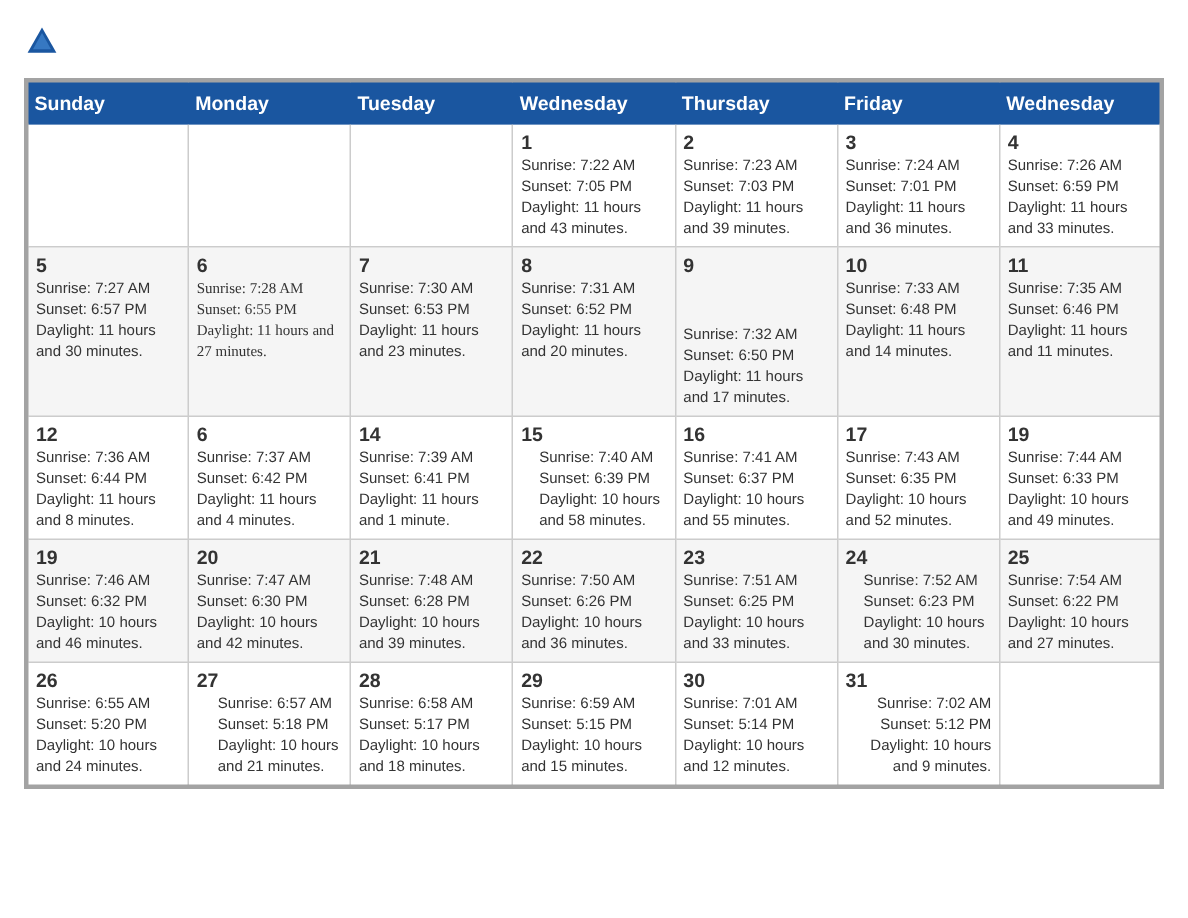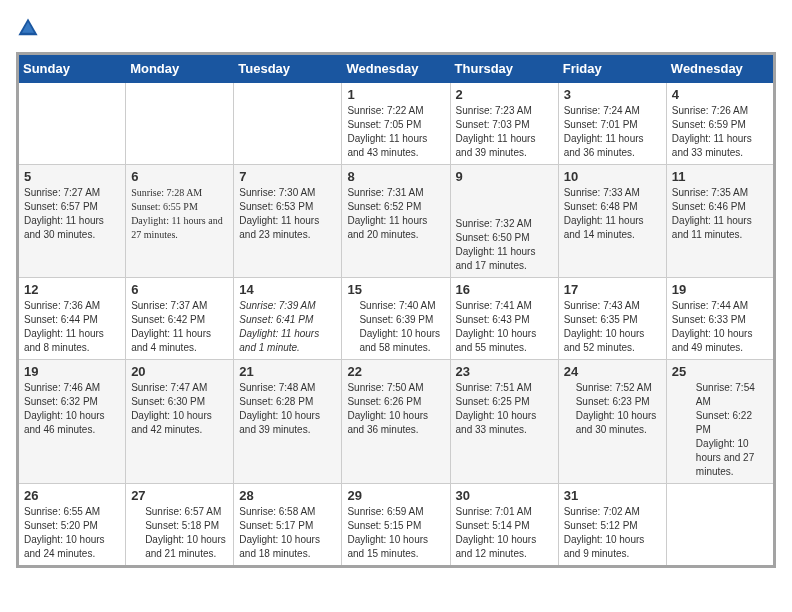--- a/index.html
+++ b/index.html
@@ -205,34 +205,34 @@
 Daylight: 11 hours and 8 minutes.</div>
         </td>
         <td>
           <span class="day-number">6</span>
           <div class="day-info" style="white-space: pre-line;">Sunrise: 7:37 AM
 Sunset: 6:42 PM
 Daylight: 11 hours and 4 minutes.</div>
         </td>
         <td>
           <span class="day-number">14</span>
-          <div class="day-info" style="white-space: pre-line; font-style: italic;">Sunrise: 7:39 AM
+          <div class="day-info" style="white-space: pre-line;">Sunrise: 7:39 AM
 Sunset: 6:41 PM
 Daylight: 11 hours and 1 minute.</div>
         </td>
         <td>
           <span class="day-number">15</span>
           <div class="day-info" style="white-space: pre-line; margin-left: 12px;">Sunrise: 7:40 AM
 Sunset: 6:39 PM
 Daylight: 10 hours and 58 minutes.</div>
         </td>
         <td>
           <span class="day-number">16</span>
           <div class="day-info" style="white-space: pre-line;">Sunrise: 7:41 AM
-Sunset: 6:43 PM
+Sunset: 6:37 PM
 Daylight: 10 hours and 55 minutes.</div>
         </td>
         <td>
           <span class="day-number">17</span>
           <div class="day-info" style="white-space: pre-line;">Sunrise: 7:43 AM
 Sunset: 6:35 PM
 Daylight: 10 hours and 52 minutes.</div>
         </td>
         <td>
           <span class="day-number">19</span>
@@ -273,21 +273,21 @@
 Daylight: 10 hours and 33 minutes.</div>
         </td>
         <td>
           <span class="day-number">24</span>
           <div class="day-info" style="white-space: pre-line; margin-left: 12px;">Sunrise: 7:52 AM
 Sunset: 6:23 PM
 Daylight: 10 hours and 30 minutes.</div>
         </td>
         <td>
           <span class="day-number">25</span>
-          <div class="day-info" style="white-space: pre-line; margin-left: 24px;">Sunrise: 7:54 AM
+          <div class="day-info" style="white-space: pre-line;">Sunrise: 7:54 AM
 Sunset: 6:22 PM
 Daylight: 10 hours and 27 minutes.</div>
         </td>
       </tr>
       <tr>
         <td>
           <span class="day-number">26</span>
           <div class="day-info" style="white-space: pre-line;">Sunrise: 6:55 AM
 Sunset: 5:20 PM
 Daylight: 10 hours and 24 minutes.</div>
@@ -311,20 +311,20 @@
 Daylight: 10 hours and 15 minutes.</div>
         </td>
         <td>
           <span class="day-number">30</span>
           <div class="day-info" style="white-space: pre-line;">Sunrise: 7:01 AM
 Sunset: 5:14 PM
 Daylight: 10 hours and 12 minutes.</div>
         </td>
         <td>
           <span class="day-number">31</span>
-          <div class="day-info" style="white-space: pre-line;">Sunrise: 7:02 AM
+          <div class="day-info" style="white-space: pre-line; text-align: right;">Sunrise: 7:02 AM
 Sunset: 5:12 PM
 Daylight: 10 hours and 9 minutes.</div>
         </td>
         <td class="empty-cell"></td>
       </tr>
     </tbody>
 </table>
 
 </body></html>

